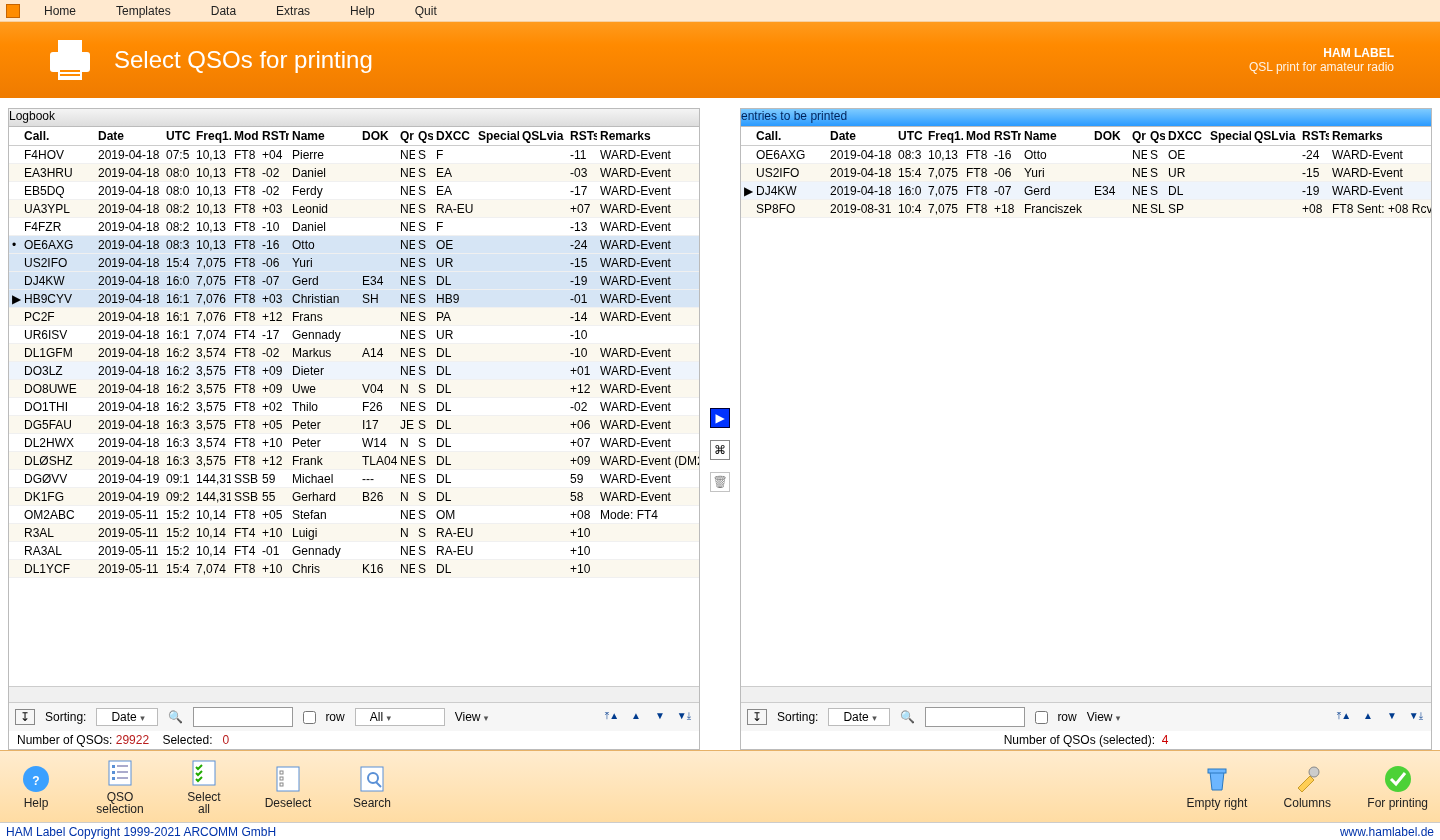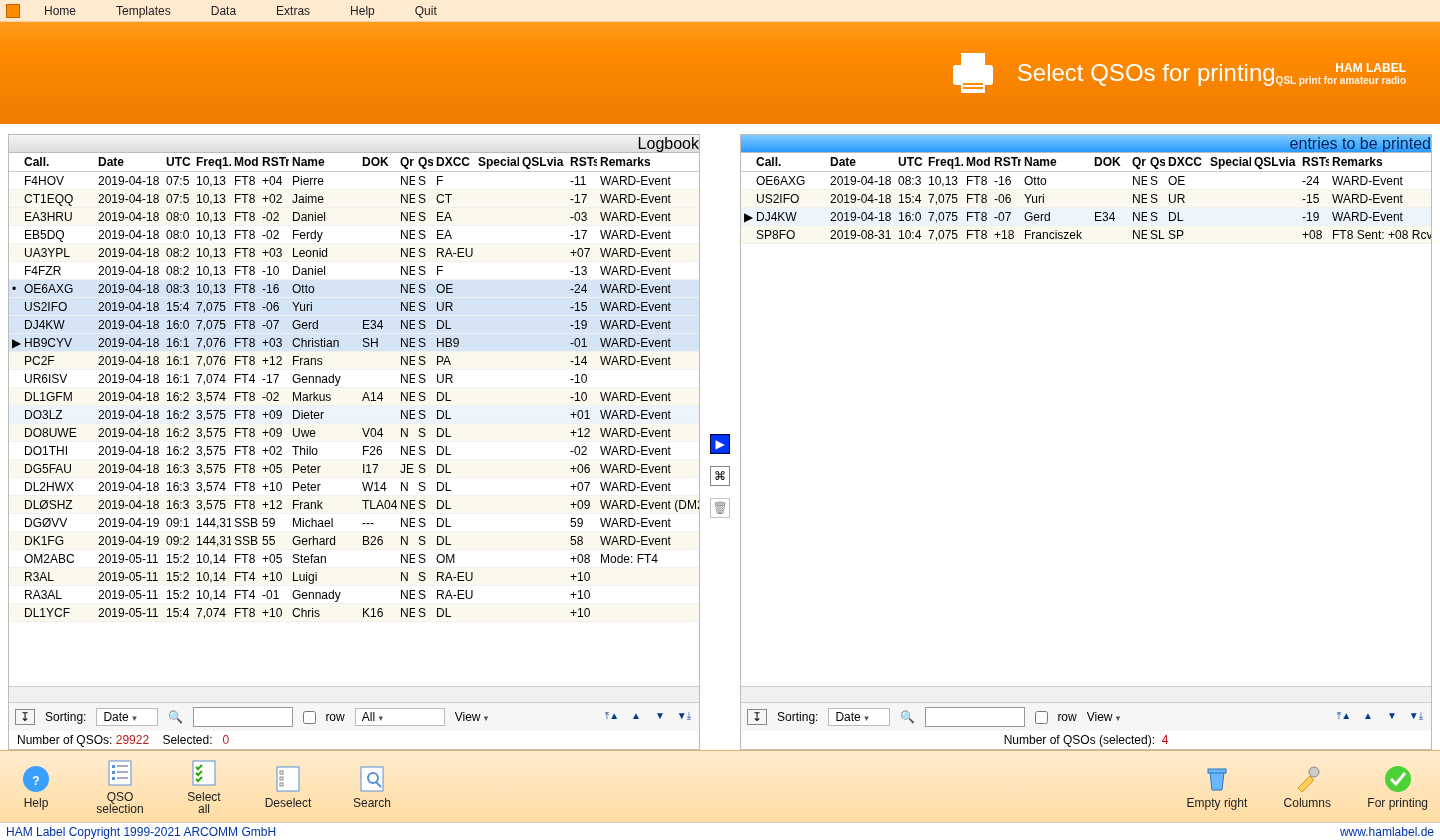--- a/index.html
+++ b/index.html
@@ -1,44 +1,44 @@
 <!DOCTYPE html>
 <html><head>
 <meta charset="utf-8">
 <style>
 *{box-sizing:border-box;margin:0;padding:0;font-family:"Segoe UI",Tahoma,sans-serif;font-size:12px}
 body{background:#fff;display:flex;flex-direction:column;height:840px;width:1440px;overflow:hidden}
 .menubar{background:#ffe9cf;display:flex;align-items:center;padding:0 6px;height:22px;border-bottom:1px solid #f7d0a1}
 .menubar .home-icon{width:14px;height:14px;background:#ff8c00;border:1px solid #c66400;margin-right:4px}
 .menubar .menu-item{padding:2px 20px;cursor:pointer;color:#222}
-.header{height:102px;background:linear-gradient(180deg,#ff9b1e 0%,#ff8a00 30%,#ef7b00 100%);display:flex;align-items:center;justify-content:flex-end;padding:0 34px;color:#fff}
+.header{height:76px;background:linear-gradient(180deg,#ff9b1e 0%,#ff8a00 30%,#ef7b00 100%);display:flex;align-items:center;justify-content:space-between;padding:0 46px;color:#fff}
 .header .left{display:flex;align-items:center;gap:20px}
 .header .printer-icon{width:48px;height:44px;position:relative}
 .header .printer-icon svg{width:100%;height:100%}
 .header h1{font-size:24px;font-weight:400}
 .header .brand{text-align:right;font-weight:600;font-size:18px}
-.header .brand .sub{font-size:10px;font-weight:700;opacity:.9}
+.header .brand .sub{font-size:12px;font-weight:400;opacity:.9}
 .workspace{display:flex;gap:8px;padding:10px 8px 0 8px;flex:1;min-height:0}
 .pane{flex:1;display:flex;flex-direction:column;min-width:0;border:1px solid #bbb}
 .middle-tools{width:24px;display:flex;flex-direction:column;align-items:center;gap:12px;padding-top:300px}
 .middle-tools .tool{width:20px;height:20px;border:1px solid #888;display:flex;align-items:center;justify-content:center;cursor:pointer;background:#fff}
 .middle-tools .tool.play{background:#0033ff;color:#fff;border:1px solid #003}
-.pane-title{height:18px;text-align:right;font-size:16px;border-bottom:1px solid #bbb}
+.pane-title{height:18px;text-align:left;font-size:12px;border-bottom:1px solid #bbb}
 .pane-title.logbook{background:linear-gradient(#f4f4f4,#ddd)}
 .pane-title.printq{background:linear-gradient(#7ecbff,#2a9aff);color:#00235b}
 .grid-wrap{flex:1;overflow:auto;min-height:0;position:relative}
 table{border-collapse:collapse;width:100%;table-layout:fixed}
 th{background:#fff;font-weight:700;text-align:left;padding:2px 3px;border-bottom:1px solid #ccc;white-space:nowrap;overflow:hidden;position:sticky;top:0}
 td{padding:1px 3px;border-bottom:1px solid #f0f0f0;white-space:nowrap;overflow:hidden;text-overflow:clip;height:18px}
 tr.alt td{background:#fbf8ee}
 tr.sel td{background:#d6e5f5}
 tr.cursorrow td{background:#eef4fc}
 .hscroll{height:16px;background:#f0f0f0;border-top:1px solid #ccc}
 .pane-footer{background:#f6f6f6;border-top:1px solid #ccc;padding:4px 6px;display:flex;align-items:center;gap:10px}
-.pane-footer .sort-sel{border:1px solid #bbb;padding:1px 12px 1px 6px;background:#fff;min-width:62px}
+.pane-footer .sort-sel{border:1px solid #bbb;padding:1px 12px 1px 14px;background:#fff;min-width:62px}
 .pane-footer .search-in{border:1px solid #999;height:20px;width:100px;padding:0 3px}
 .pane-footer .chk{display:flex;align-items:center;gap:9px}
 .pane-footer .right{margin-left:auto;display:flex;gap:6px}
 .pane-footer .navbtn{width:18px;height:14px;color:#003b8e;cursor:pointer;font-size:10px;text-align:center}
 .pane-status{padding:2px 8px;font-size:12px}
 .pane-status .blue{color:#b91c1c}
 .pane-status .red{color:#c00}
 .toolbar{height:72px;background:linear-gradient(180deg,#ffeccf 0%,#ffdca3 100%);border-top:1px solid #e6b168;display:flex;align-items:center;padding:0 12px;gap:36px}
 .toolbar .spacer{flex:1}
 .tbtn{display:flex;flex-direction:column;align-items:center;gap:3px;cursor:pointer;min-width:48px}
@@ -138,38 +138,20 @@
               <td>NE</td>
               <td>S</td>
               <td>F</td>
               <td></td>
               <td></td>
               <td>-11</td>
               <td>WARD-Event</td>
             </tr>
             <tr class="alt">
               <td></td>
-              <td>CT1EQQ</td>
-              <td>2019-04-18</td>
-              <td>07:5</td>
-              <td>10,13</td>
-              <td>FT8</td>
-              <td>+02</td>
-              <td>Jaime</td>
-              <td></td>
-              <td>NE</td>
-              <td>S</td>
-              <td>CT</td>
-              <td></td>
-              <td></td>
-              <td>-17</td>
-              <td>WARD-Event</td>
-            </tr>
-            <tr class="alt">
-              <td></td>
               <td>EA3HRU</td>
               <td>2019-04-18</td>
               <td>08:0</td>
               <td>10,13</td>
               <td>FT8</td>
               <td>-02</td>
               <td>Daniel</td>
               <td></td>
               <td>NE</td>
               <td>S</td>

